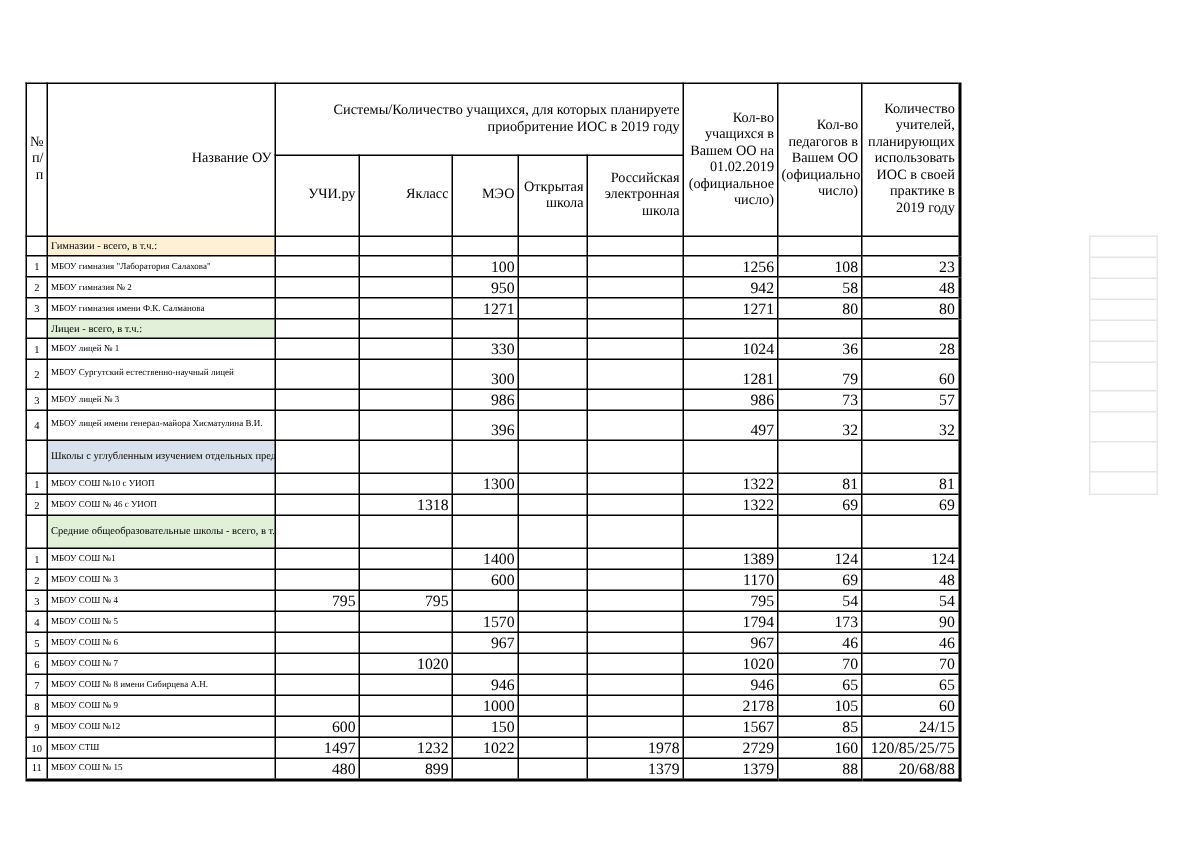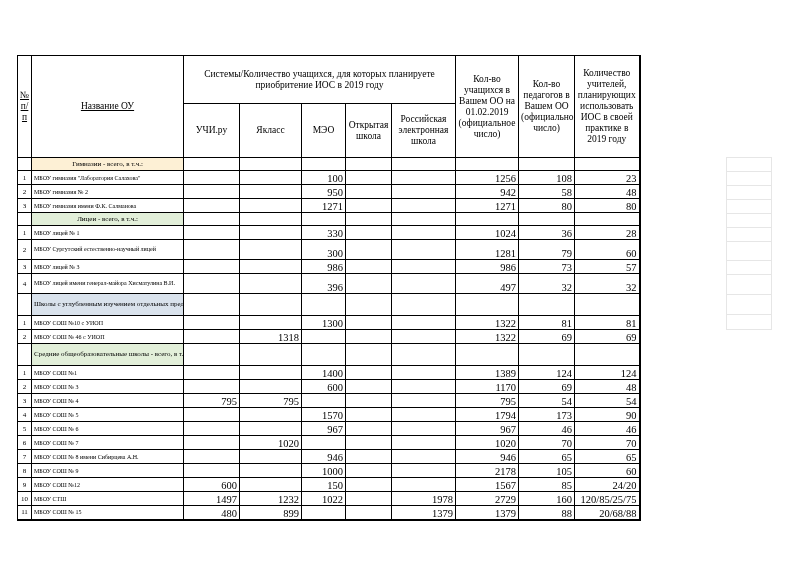--- a/index.html
+++ b/index.html
@@ -1,26 +1,26 @@
 <!DOCTYPE html>
 <html><head>
 <meta charset="utf-8">
 <style>
   html, body { margin:0; padding:0; background:#ffffff; }
   body { width:800px; height:566px; position:relative; overflow:hidden; font-family:"Liberation Serif", "DejaVu Serif", serif; color:#000; }
   table.main { position:absolute; left:17px; top:55px; border-collapse:collapse; table-layout:fixed; width:622px; }
   table.main td, table.main th { border:1px solid #000; padding:0 2px; font-weight:normal; overflow:hidden; white-space:nowrap; }
-  table.main th { font-size:9.5px; line-height:11px; text-align:center; vertical-align:middle; white-space:normal; }
+  table.main th { font-size:9.5px; line-height:11px; text-align:right; vertical-align:middle; white-space:normal; }
   th.top-group { font-size:10px; line-height:14px; }
-  th.numhdr, th.namehdr { font-size:6px; line-height:8px;text-decoration:underline; }
+  th.numhdr, th.namehdr { font-size:6px; line-height:8px; }
   th.righthdr { text-align:right; }
   td.idx { font-size:7px; text-align:center; }
   td.name { font-size:6px; text-align:left; }
   td.num { font-size:10.5px; text-align:right; vertical-align:bottom; line-height:11px; }
-  td.section { font-size:7px; font-weight:bold; text-align:center; white-space:normal; line-height:9px; }
+  td.section { font-size:7px; font-weight:bold; text-align:left; white-space:normal; line-height:9px; }
   .sec-gym { background:#fdf0d5; }
   .sec-lyc { background:#e2efd9;margin-top:24px; }
   .sec-adv { background:#d9e2ec; }
   .sec-sosh { background:#e2efd9; }
   .outer-right { border-right:2px solid #000 !important; }
   .side-grid { position:absolute; left:726px; top:157px; width:44px; border:1px solid #e6e6e6; }
   .side-grid div { border-bottom:1px solid #e6e6e6; box-sizing:border-box; }
   .side-grid div:last-child { border-bottom:none; }
 </style>
 </head>
@@ -312,21 +312,21 @@
       <tr style="height: 14px;">
         <td class="idx">9</td>
         <td class="name">МБОУ СОШ №12</td>
         <td class="num">600</td>
         <td class="num"></td>
         <td class="num">150</td>
         <td class="num"></td>
         <td class="num"></td>
         <td class="num">1567</td>
         <td class="num">85</td>
-        <td class="num outer-right">24/20</td>
+        <td class="num outer-right">24/15</td>
       </tr>
       <tr style="height: 14px; margin-left: 35px;">
         <td class="idx">10</td>
         <td class="name">МБОУ СТШ</td>
         <td class="num">1497</td>
         <td class="num">1232</td>
         <td class="num">1022</td>
         <td class="num"></td>
         <td class="num">1978</td>
         <td class="num">2729</td>

